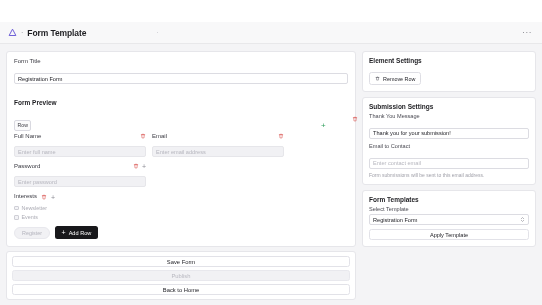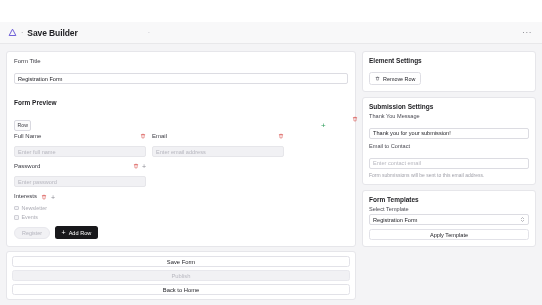--- a/index.html
+++ b/index.html
@@ -192,21 +192,21 @@
   <div class="chrome-strip"></div>
 
   <div class="app-header">
     <div class="brand-wrap">
       <span class="brand-icon">
         <svg viewBox="0 0 12 12">
             <path d="M6 1.5 L10.5 10 L1.5 10 Z" fill="none" stroke="currentColor" stroke-width="1.3" stroke-linejoin="round"></path>
           </svg>
       </span>
       <span class="brand-sep">·</span>
-      <span class="app-title">Save Builder</span>
+      <span class="app-title">Form Template</span>
     </div>
     <span class="header-dot-mid">·</span>
     <span class="header-menu">···</span>
   </div>
 
   <div class="page">
 
     <div class="left-col">
 
       <div class="card builder-card">

